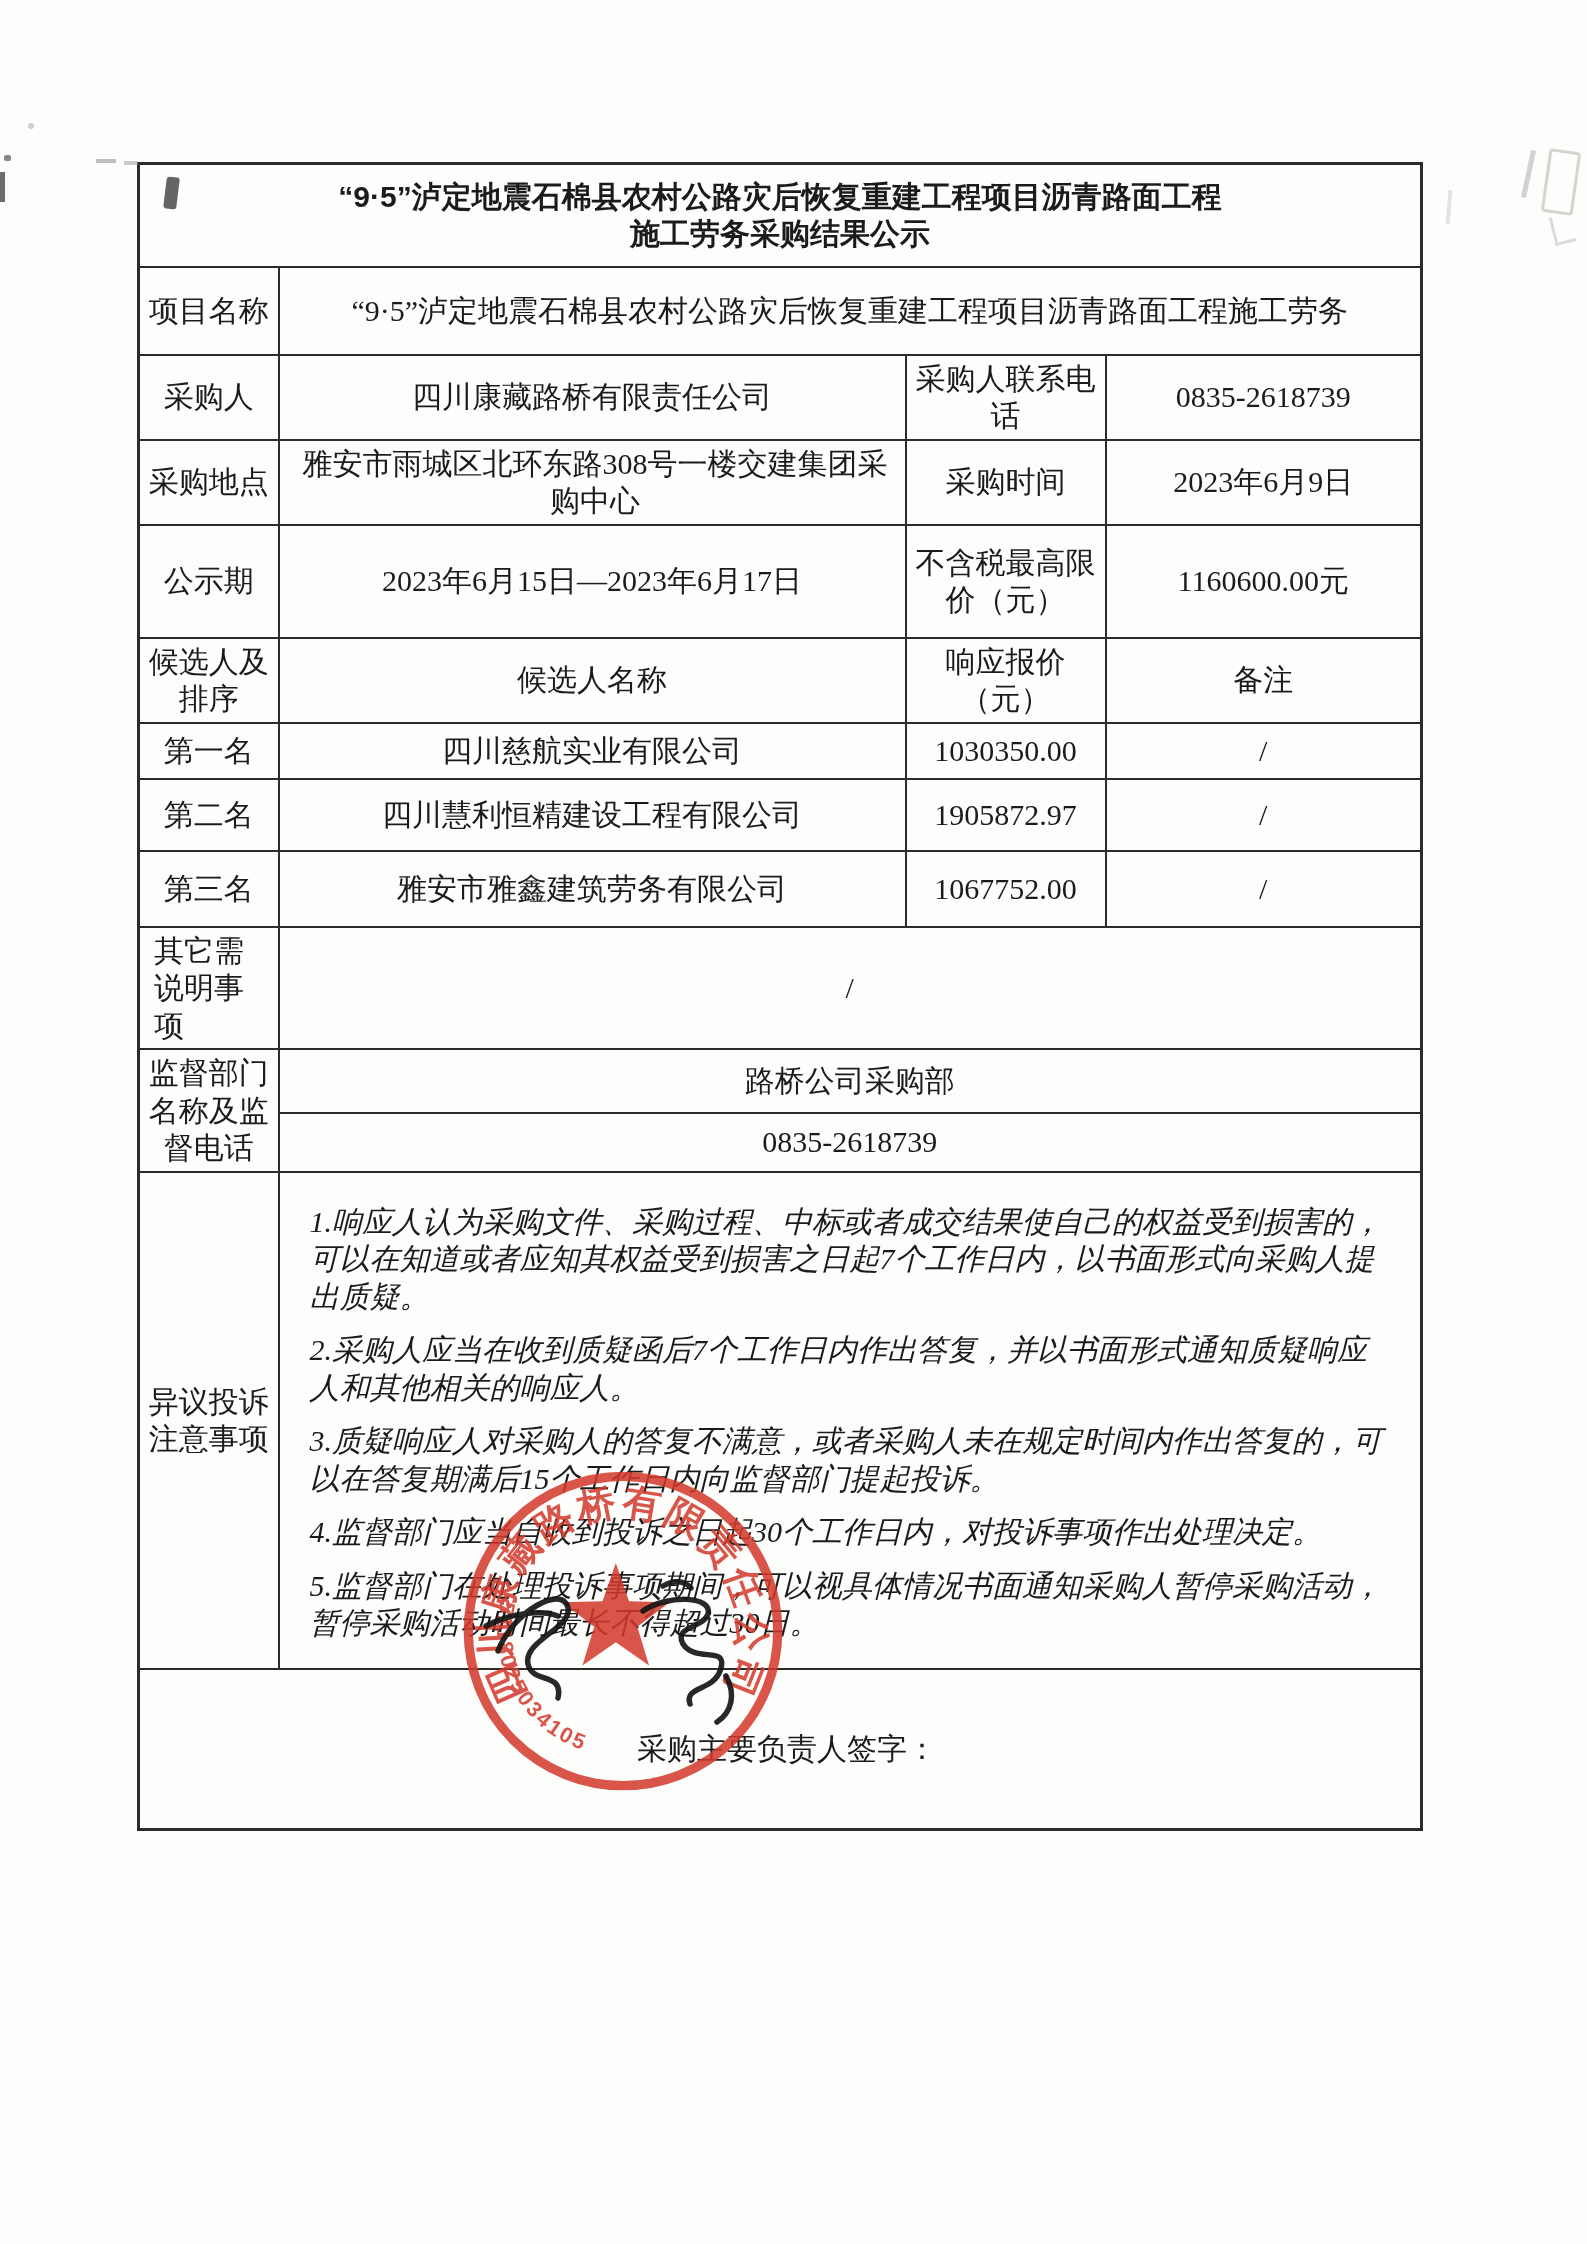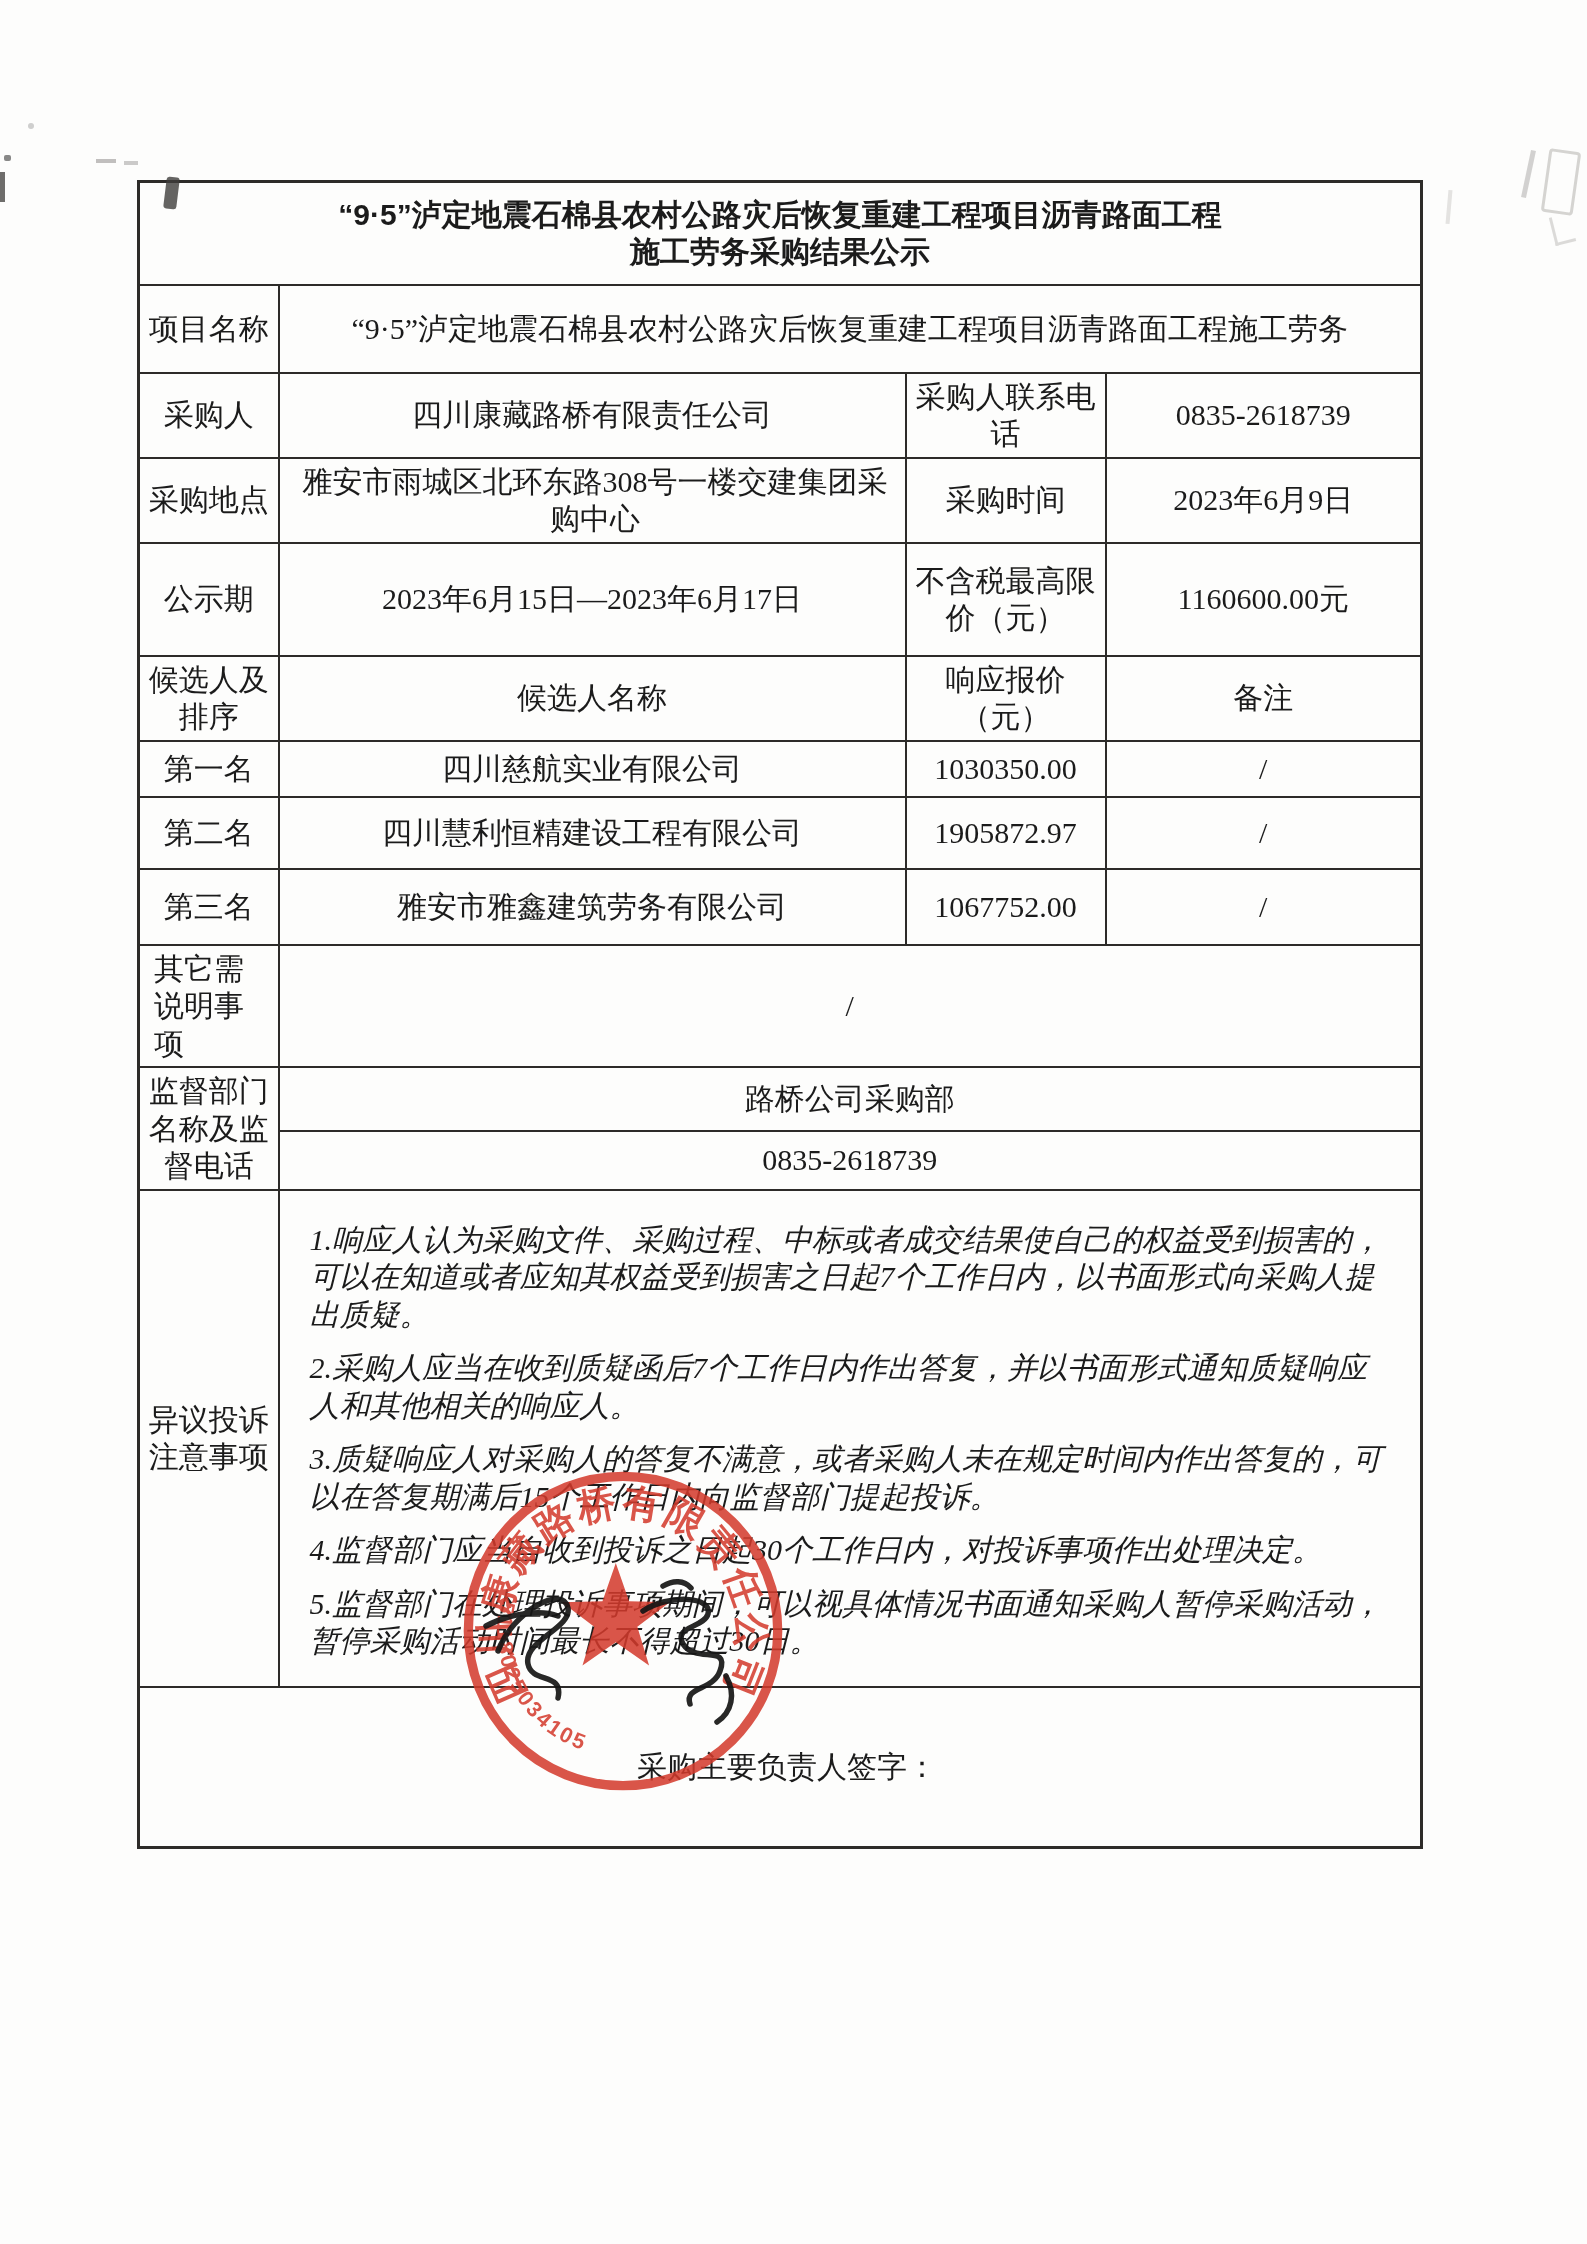--- a/index.html
+++ b/index.html
@@ -1,19 +1,19 @@
 <!DOCTYPE html>
 <html><head>
 <meta charset="utf-8">
 <style>
   html,body{margin:0;padding:0;background:#ffffff;}
   #page{position:relative;width:1587px;height:2244px;background:#fdfdfc;overflow:hidden;
         font-family:"Liberation Serif","DejaVu Serif",serif;color:#1b1b1b;}
   
-  #doc-table{position:absolute;left:137px;top:180px;width:1283px;border-collapse:collapse;
+  #doc-table{position:absolute;left:137px;top:162px;width:1283px;border-collapse:collapse;
              table-layout:fixed;background:transparent;padding-left:12px;}
   #doc-table td{border:2px solid #2d2b29;vertical-align:middle;text-align:center;
                 font-size:30px;line-height:1.25;padding:4px 8px;word-break:break-all;}
   #doc-table{border:3px solid #2d2b29;}
   .title-cell{font-family:"Liberation Sans","DejaVu Sans",sans-serif;font-weight:700;
               font-size:40px;line-height:1.22;padding:6px 2px !important;}
   .label-cell{padding:4px 6px !important;}
   .left-text{text-align:center;padding-left:14px !important;}
   .dispute-text{text-align:left !important;font-size:29px;line-height:1.55;
                 padding:14px 18px 10px 14px !important;}

